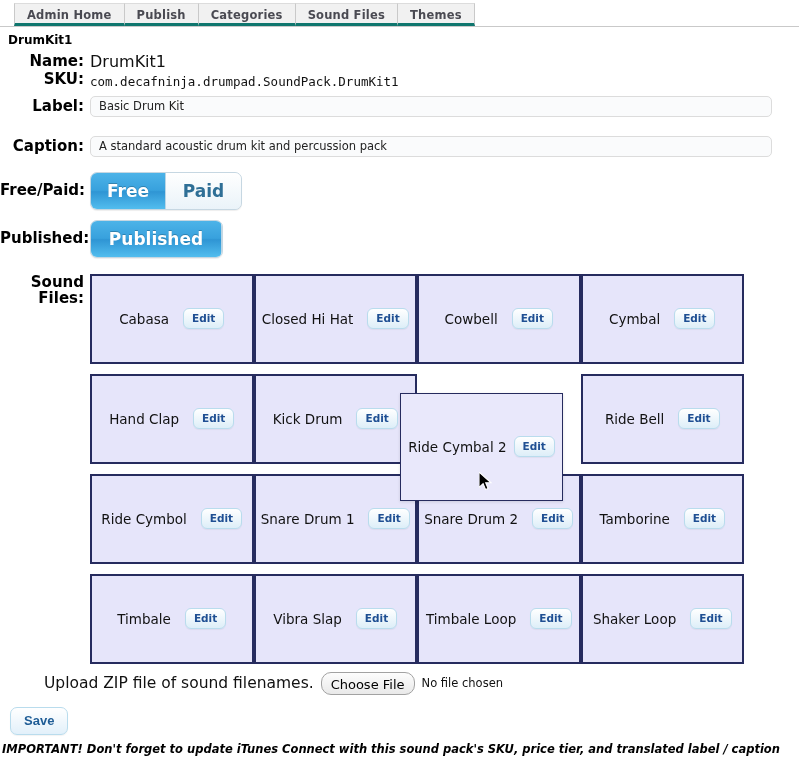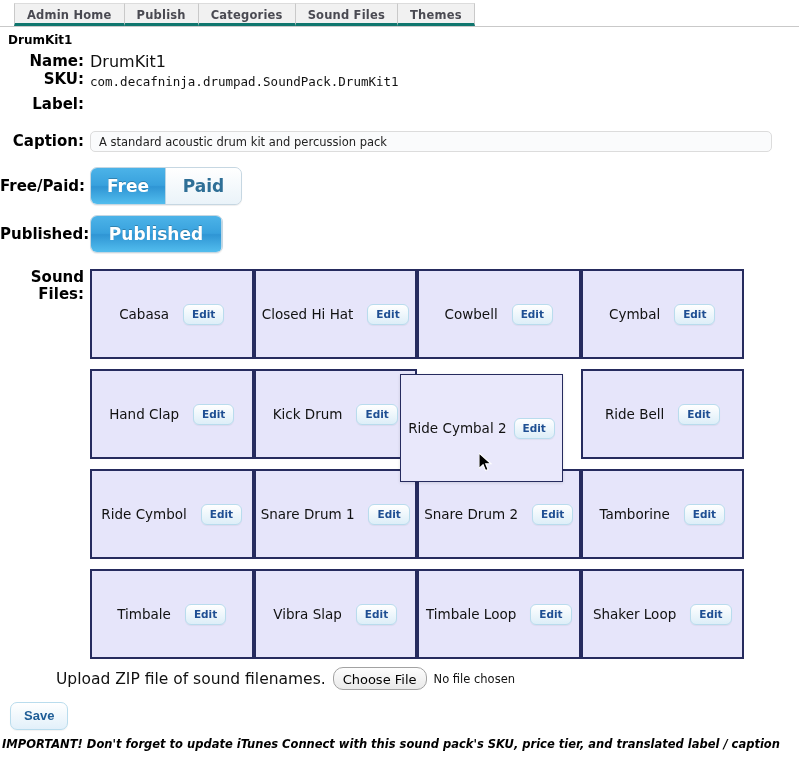--- a/index.html
+++ b/index.html
@@ -194,21 +194,21 @@
     left: 78px;
     top: 78px;
     z-index: 40;
     pointer-events: none;
   }
 
   
   .upload-row {
     display: flex;
     align-items: center;
-    margin: 8px 0 0 56px;
+    margin: 8px 0 0 44px;
     gap: 7px;
   }
   .upload-text {
     font-size: 15.5px;
     color: #111;
     cursor: default;
   }
   .choose-file {
     font-family: "DejaVu Sans", "Liberation Sans", sans-serif;
     font-size: 13px;
@@ -267,20 +267,21 @@
     <div class="val-static">DrumKit1</div>
   </div>
 
   <div class="row row-sku">
     <div class="lbl">SKU:</div>
     <div class="val-sku">com.decafninja.drumpad.SoundPack.DrumKit1</div>
   </div>
 
   <div class="row row-label">
     <div class="lbl">Label:</div>
+    <input class="txt" type="text" value="Basic Drum Kit" style="">
   </div>
 
   <div class="row row-caption">
     <div class="lbl">Caption:</div>
     <input class="txt" type="text" value="A standard acoustic drum kit and percussion pack" style="">
   </div>
 
   <div class="row row-free">
     <div class="lbl">Free/Paid:</div>
     <div class="seg seg-free">
@@ -355,21 +356,21 @@
             <span class="edit-btn">Edit</span>
           </div>
           <div class="cell">
             <span class="cell-label">Timbale Loop</span>
             <span class="edit-btn">Edit</span>
           </div>
           <div class="cell">
             <span class="cell-label">Shaker Loop</span>
             <span class="edit-btn">Edit</span>
           </div>
-          <div class="drag-tile" id="drag-tile" style="left:310px; top:105px;">
+          <div class="drag-tile" id="drag-tile" style="left:310px; top:119px;">
           <span class="cell-label">Ride Cymbal 2</span>
           <span class="edit-btn">Edit</span>
           <span class="cursor-arrow">
             <svg width="14" height="20" viewBox="0 0 14 20">
               <polygon points="0,0 0,15.5 4.1,11.6 6.6,17.6 9.1,16.5 6.7,10.8 12,10.8" fill="#000000" stroke="#ffffff" stroke-width="1.1"></polygon>
             </svg>
           </span>
         </div>
 
       </div>

